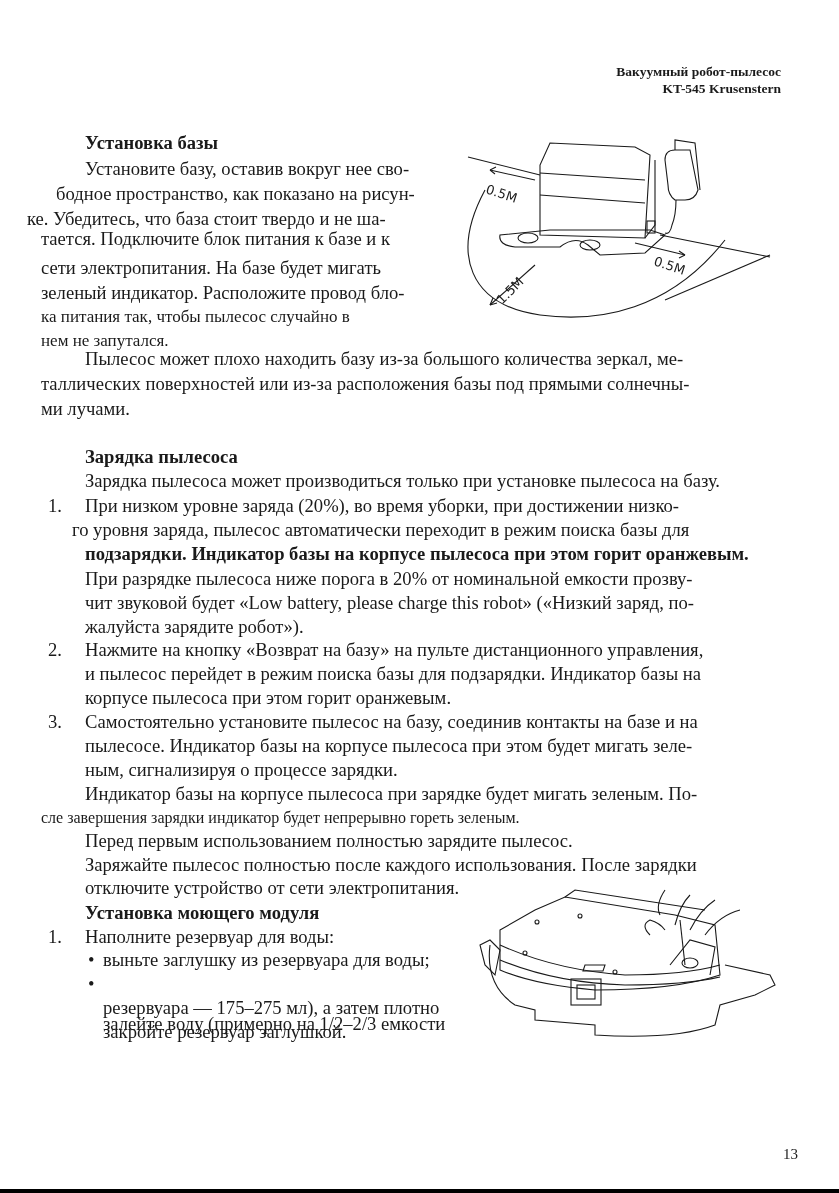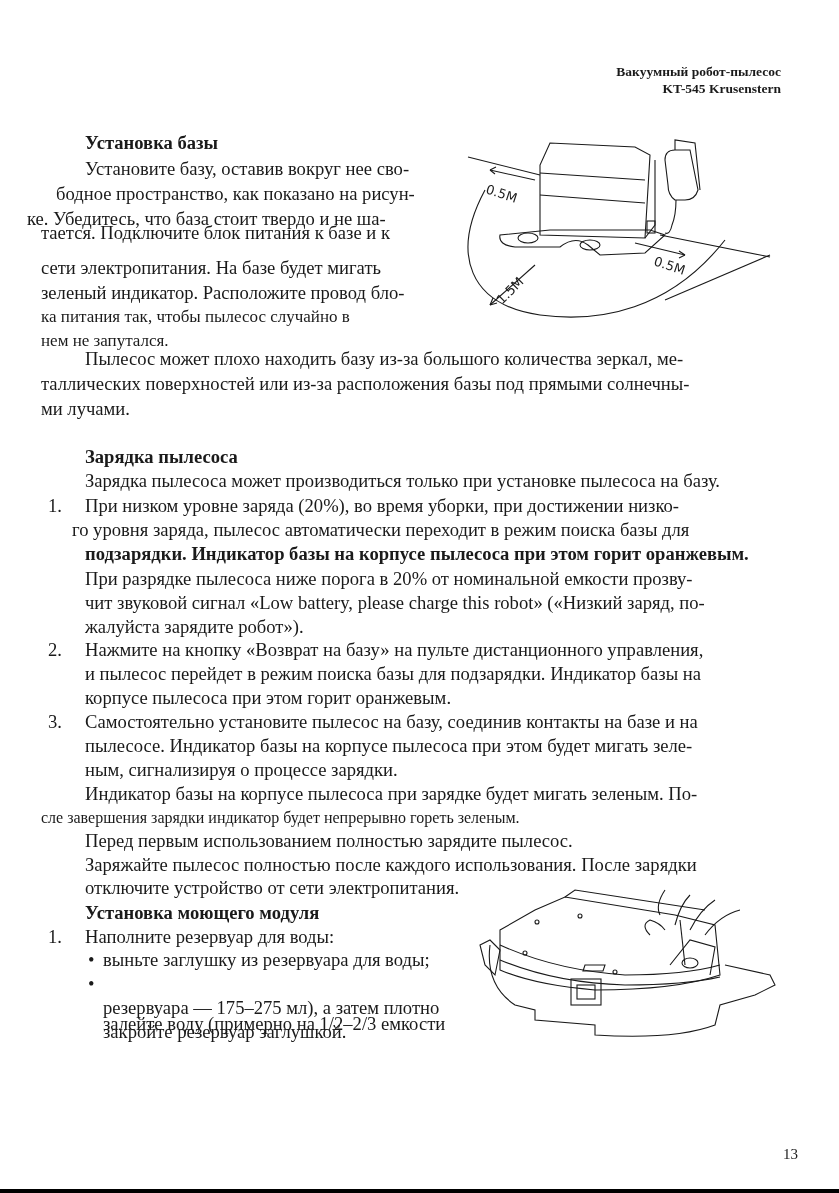--- a/index.html
+++ b/index.html
@@ -20,21 +20,21 @@
 
 <div class="abs header">
   <div>Вакуумный робот-пылесос</div>
   <div>KT-545 Krusenstern</div>
 </div>
 
 <div class="line bold" style="left:85px; top:130px;">Установка базы</div>
 <div class="line" style="left:85px; top:156px;">Установите базу, оставив вокруг нее сво-</div>
 <div class="line" style="left:56px; top:181px;">бодное пространство, как показано на рисун-</div>
 <div class="line" style="left:27px; top:206px;">ке. Убедитесь, что база стоит твердо и не ша-</div>
-<div class="line" style="left:41px; top:220px;">тается. Подключите блок питания к базе и к</div>
+<div class="line" style="left:41px; top:226px;">тается. Подключите блок питания к базе и к</div>
 <div class="line" style="left:41px; top:255px;">сети электропитания. На базе будет мигать</div>
 <div class="line" style="left:41px; top:280px;">зеленый индикатор. Расположите провод бло-</div>
 <div class="line" style="left:41px; top:304px; font-size:17px;text-align:right;">ка питания так, чтобы пылесос случайно в</div>
 <div class="line" style="left:41px; top:328px; font-size:17px;">нем не запутался.</div>
 
 <svg style="left:440px; top:135px;" width="360" height="185" viewBox="0 0 360 185">
   <g fill="none" stroke="#1a1a1a" stroke-width="1.1">
 
     <path d="M28 22 L100 40"></path>
     <path d="M225 165 L330 120"></path>
@@ -76,21 +76,21 @@
 <div class="line" style="left:41px; top:396px;">ми лучами.</div>
 
 <div class="line bold" style="left:85px; top:444px;">Зарядка пылесоса</div>
 <div class="line" style="left:85px; top:468px;">Зарядка пылесоса может производиться только при установке пылесоса на базу.</div>
 
 <div class="line" style="left:48px; top:493px;">1.</div>
 <div class="line" style="left:85px; top:493px;">При низком уровне заряда (20%), во время уборки, при достижении низко-</div>
 <div class="line" style="left:72px; top:517px;">го уровня заряда, пылесос автоматически переходит в режим поиска базы для</div>
 <div class="line" style="left:85px; top:541px;font-weight:bold;">подзарядки. Индикатор базы на корпусе пылесоса при этом горит оранжевым.</div>
 <div class="line" style="left:85px; top:566px;">При разрядке пылесоса ниже порога в 20% от номинальной емкости прозву-</div>
-<div class="line" style="left:85px; top:590px;">чит звуковой сигнал «Low battery, please charge this robot» («Низкий заряд, по-</div>
+<div class="line" style="left:85px; top:590px;">чит звуковой будет «Low battery, please charge this robot» («Низкий заряд, по-</div>
 <div class="line" style="left:85px; top:614px;">жалуйста зарядите робот»).</div>
 
 <div class="line" style="left:48px; top:637px;">2.</div>
 <div class="line" style="left:85px; top:637px;">Нажмите на кнопку «Возврат на базу» на пульте дистанционного управления,</div>
 <div class="line" style="left:85px; top:661px;">и пылесос перейдет в режим поиска базы для подзарядки. Индикатор базы на</div>
 <div class="line" style="left:85px; top:685px;">корпусе пылесоса при этом горит оранжевым.</div>
 
 <div class="line" style="left:48px; top:709px;">3.</div>
 <div class="line" style="left:85px; top:709px;">Самостоятельно установите пылесос на базу, соединив контакты на базе и на</div>
 <div class="line" style="left:85px; top:733px;">пылесосе. Индикатор базы на корпусе пылесоса при этом будет мигать зеле-</div>

